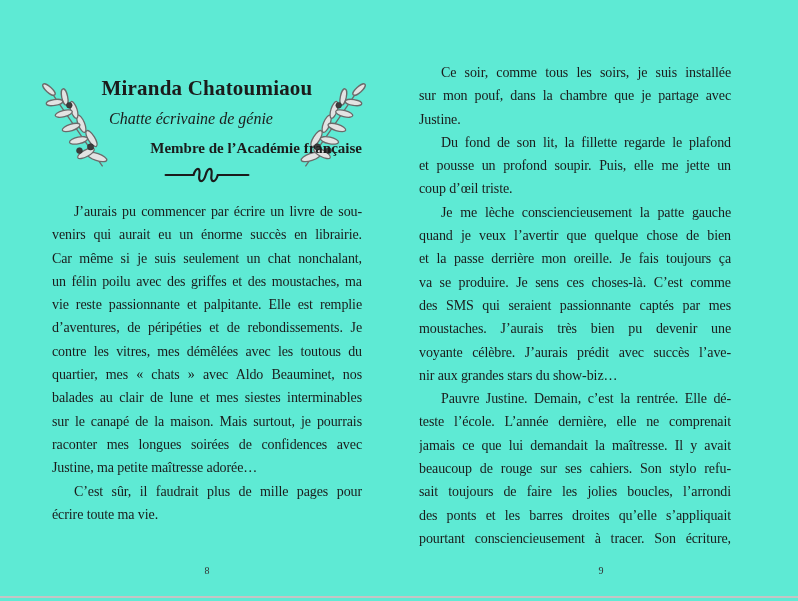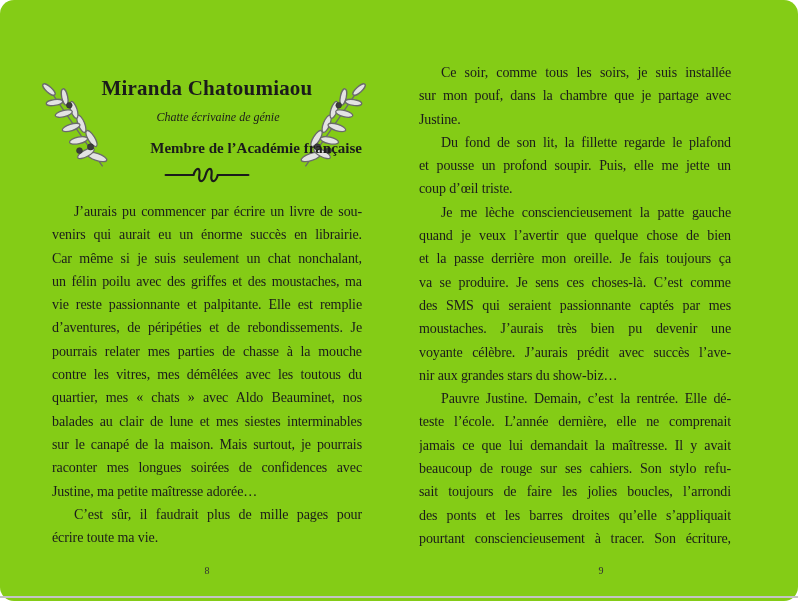--- a/index.html
+++ b/index.html
@@ -4,30 +4,30 @@
 <style>
   html,body{margin:0;padding:0;}
   body{
     width:798px;height:601px;
     background:#ffffff;
     font-family:"Liberation Serif", serif;
     color:#1b1b1b;
     position:relative;
     overflow:hidden;
   }
-  .spread{position:absolute;inset:0;background:#84cc16;border-radius:14px;}
+  .spread{position:absolute;inset:0;background:#5eead4;}
 
   
   .title{
     position:absolute;left:52px;top:76px;width:310px;
     text-align:center;font-weight:bold;font-size:21px;letter-spacing:0.2px;
   }
   .subtitle{
-    position:absolute;left:63px;top:110px;width:310px;
-    text-align:center;font-style:italic;font-size:12px;
+    position:absolute;left:36px;top:110px;width:310px;
+    text-align:center;font-style:italic;font-size:16px;
   }
   .affiliation{
     position:absolute;left:52px;top:140px;width:310px;
     text-align:right;font-weight:bold;font-size:15px;
   }
   .branch{position:absolute;width:74px;height:88px;top:83px;}
   .branch-left{left:36px;transform:scaleX(-1);}
   .branch-right{left:298px;}
   .ornament{position:absolute;left:52px;top:166px;width:310px;text-align:center;}
   .ornament svg{display:inline-block;}
@@ -119,21 +119,20 @@
     </svg>
   </div>
 
   <div class="body-col left-body">
     <div class="ln ind">J’aurais pu commencer par écrire un livre de sou-</div>
     <div class="ln">venirs qui aurait eu un énorme succès en librairie.</div>
     <div class="ln">Car même si je suis seulement un chat nonchalant,</div>
     <div class="ln">un félin poilu avec des griffes et des moustaches, ma</div>
     <div class="ln">vie reste passionnante et palpitante. Elle est remplie</div>
     <div class="ln">d’aventures, de péripéties et de rebondissements. Je</div>
-    <div class="ln">pourrais relater mes parties de chasse à la mouche</div>
     <div class="ln">contre les vitres, mes démêlées avec les toutous du</div>
     <div class="ln">quartier, mes « chats » avec Aldo Beauminet, nos</div>
     <div class="ln">balades au clair de lune et mes siestes interminables</div>
     <div class="ln">sur le canapé de la maison. Mais surtout, je pourrais</div>
     <div class="ln">raconter mes longues soirées de confidences avec</div>
     <div class="ln end">Justine, ma petite maîtresse adorée…</div>
     <div class="ln ind">C’est sûr, il faudrait plus de mille pages pour</div>
     <div class="ln end">écrire toute ma vie.</div>
   </div>
 

